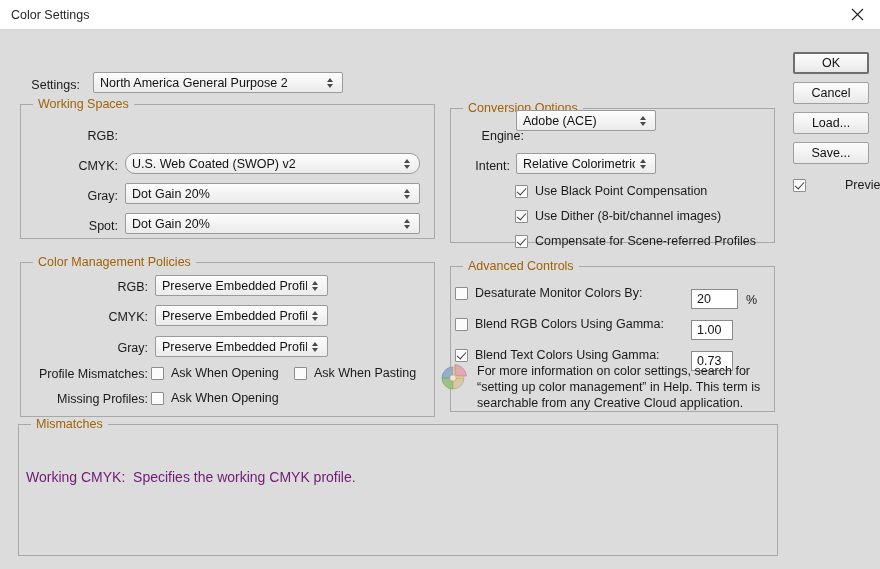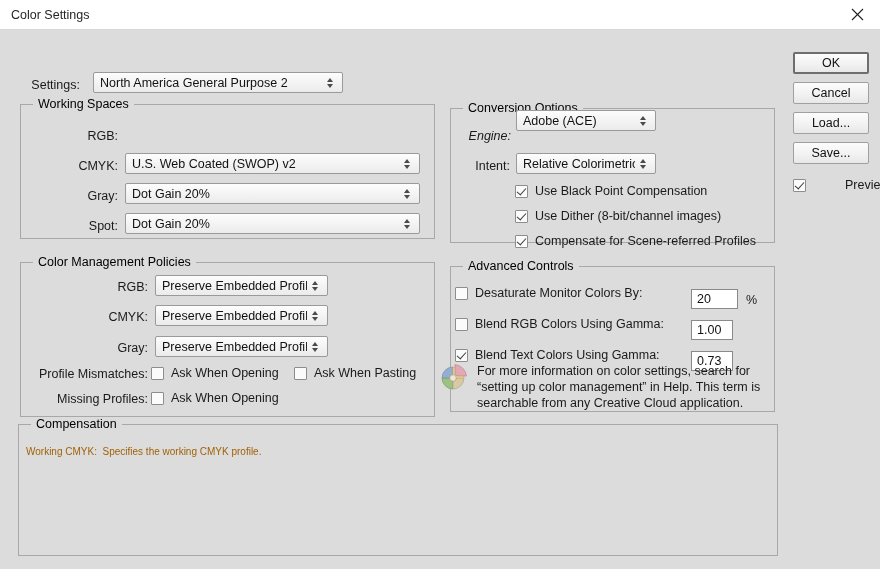--- a/index.html
+++ b/index.html
@@ -59,21 +59,21 @@
     box-sizing: border-box;
     background: transparent;
   }
   .group-title {
     position: absolute;
     top: -8px;
     left: 12px;
     background: #dcdcdc;
     padding: 0 5px;
     font-size: 12.5px;
-    color: #000000;
+    color: #a16207;
     white-space: nowrap;
   }
 
   
   .lbl {
     position: absolute;
     font-size: 12.5px;
     color: #1a1a1a;
     text-align: right;
     white-space: nowrap;
@@ -196,23 +196,24 @@
   .info-text {
     font-size: 12.5px;
     color: #1a1a1a;
     line-height: 16px;
     margin-left: 9px;
     white-space: pre-line;
   }
 
   .desc-text {
     position: absolute;
-    font-size: 10px;
-    color: #a16207;
+    font-size: 14px;
+    color: #701a75;
     white-space: pre;
+    margin-top: 23px;
   }
 
   .pct-sign {
     position: absolute;
     font-size: 12.5px;
     color: #1a1a1a;
   }
 </style>
 </head>
 <body>
@@ -238,21 +239,21 @@
     </span>
   </div>
 
   <div class="group" style="left:20px; top:74px; width:415px; height:135px;">
     <span class="group-title">Working Spaces</span>
   </div>
 
   <div class="lbl" style="left:40px; top:99px; width:78px;">RGB:</div>
 
   <div class="lbl" style="left:40px; top:129px; width:78px;">CMYK:</div>
-  <div class="combo" style="left:125px; top:123px; width:295px;">
+  <div class="combo" style="left:125px; top:123px; width:295px;border-radius:10px;">
     <span class="combo-text">U.S. Web Coated (SWOP) v2</span>
     <span class="combo-arrow">
         <i class="tri-up"></i>
         <i class="tri-down"></i>
       </span>
   </div>
 
   <div class="lbl" style="left:40px; top:159px; width:78px;">Gray:</div>
   <div class="combo" style="left:125px; top:153px; width:295px;">
     <span class="combo-text">Dot Gain 20%</span>
@@ -315,21 +316,21 @@
   <div class="lbl" style="left:28px; top:362px; width:120px;">Missing Profiles:</div>
   <div class="cb-row" style="left:151px; top:361px;">
     <span class="cbox"></span>
     <span class="cb-label">Ask When Opening</span>
   </div>
 
   <div class="group" style="left:450px; top:78px; width:325px; height:135px;text-align:right;">
     <span class="group-title">Conversion Options</span>
   </div>
 
-  <div class="lbl" style="left:456px; top:99px; width:55px;font-style:italic;">Engine:</div>
+  <div class="lbl" style="left:469px; top:99px; width:55px;">Engine:</div>
   <div class="combo" style="left:516px; top:80px; width:140px;">
     <span class="combo-text">Adobe (ACE)</span>
     <span class="combo-arrow">
         <i class="tri-up"></i>
         <i class="tri-down"></i>
       </span>
   </div>
 
   <div class="lbl" style="left:455px; top:129px; width:55px;">Intent:</div>
   <div class="combo" style="left:516px; top:123px; width:140px;">
@@ -392,21 +393,21 @@
 
         <circle cx="15" cy="15" r="3.3" fill="#f0e7d2" stroke="#a89a80" stroke-width="0.7"></circle>
       </svg>
     </span>
     <span class="info-text">For more information on color settings, search for
 “setting up color management” in Help. This term is
 searchable from any Creative Cloud application.</span>
   </div>
 
   <div class="group" style="left:18px; top:394px; width:760px; height:132px;">
-    <span class="group-title">Compensation</span>
+    <span class="group-title">Mismatches</span>
   </div>
   <div class="desc-text" style="left:26px; top:416px;">Working CMYK:  Specifies the working CMYK profile.</div>
 
   <div class="btn default" style="left:793px; top:22px;">OK</div>
   <div class="btn" style="left:793px; top:52px;">Cancel</div>
   <div class="btn" style="left:793px; top:82px;">Load...</div>
   <div class="btn" style="left:793px; top:112px;">Save...</div>
 
   <div class="cb-row" style="left:793px; top:148px;gap:32px;">
     <span class="cbox checked"></span>

